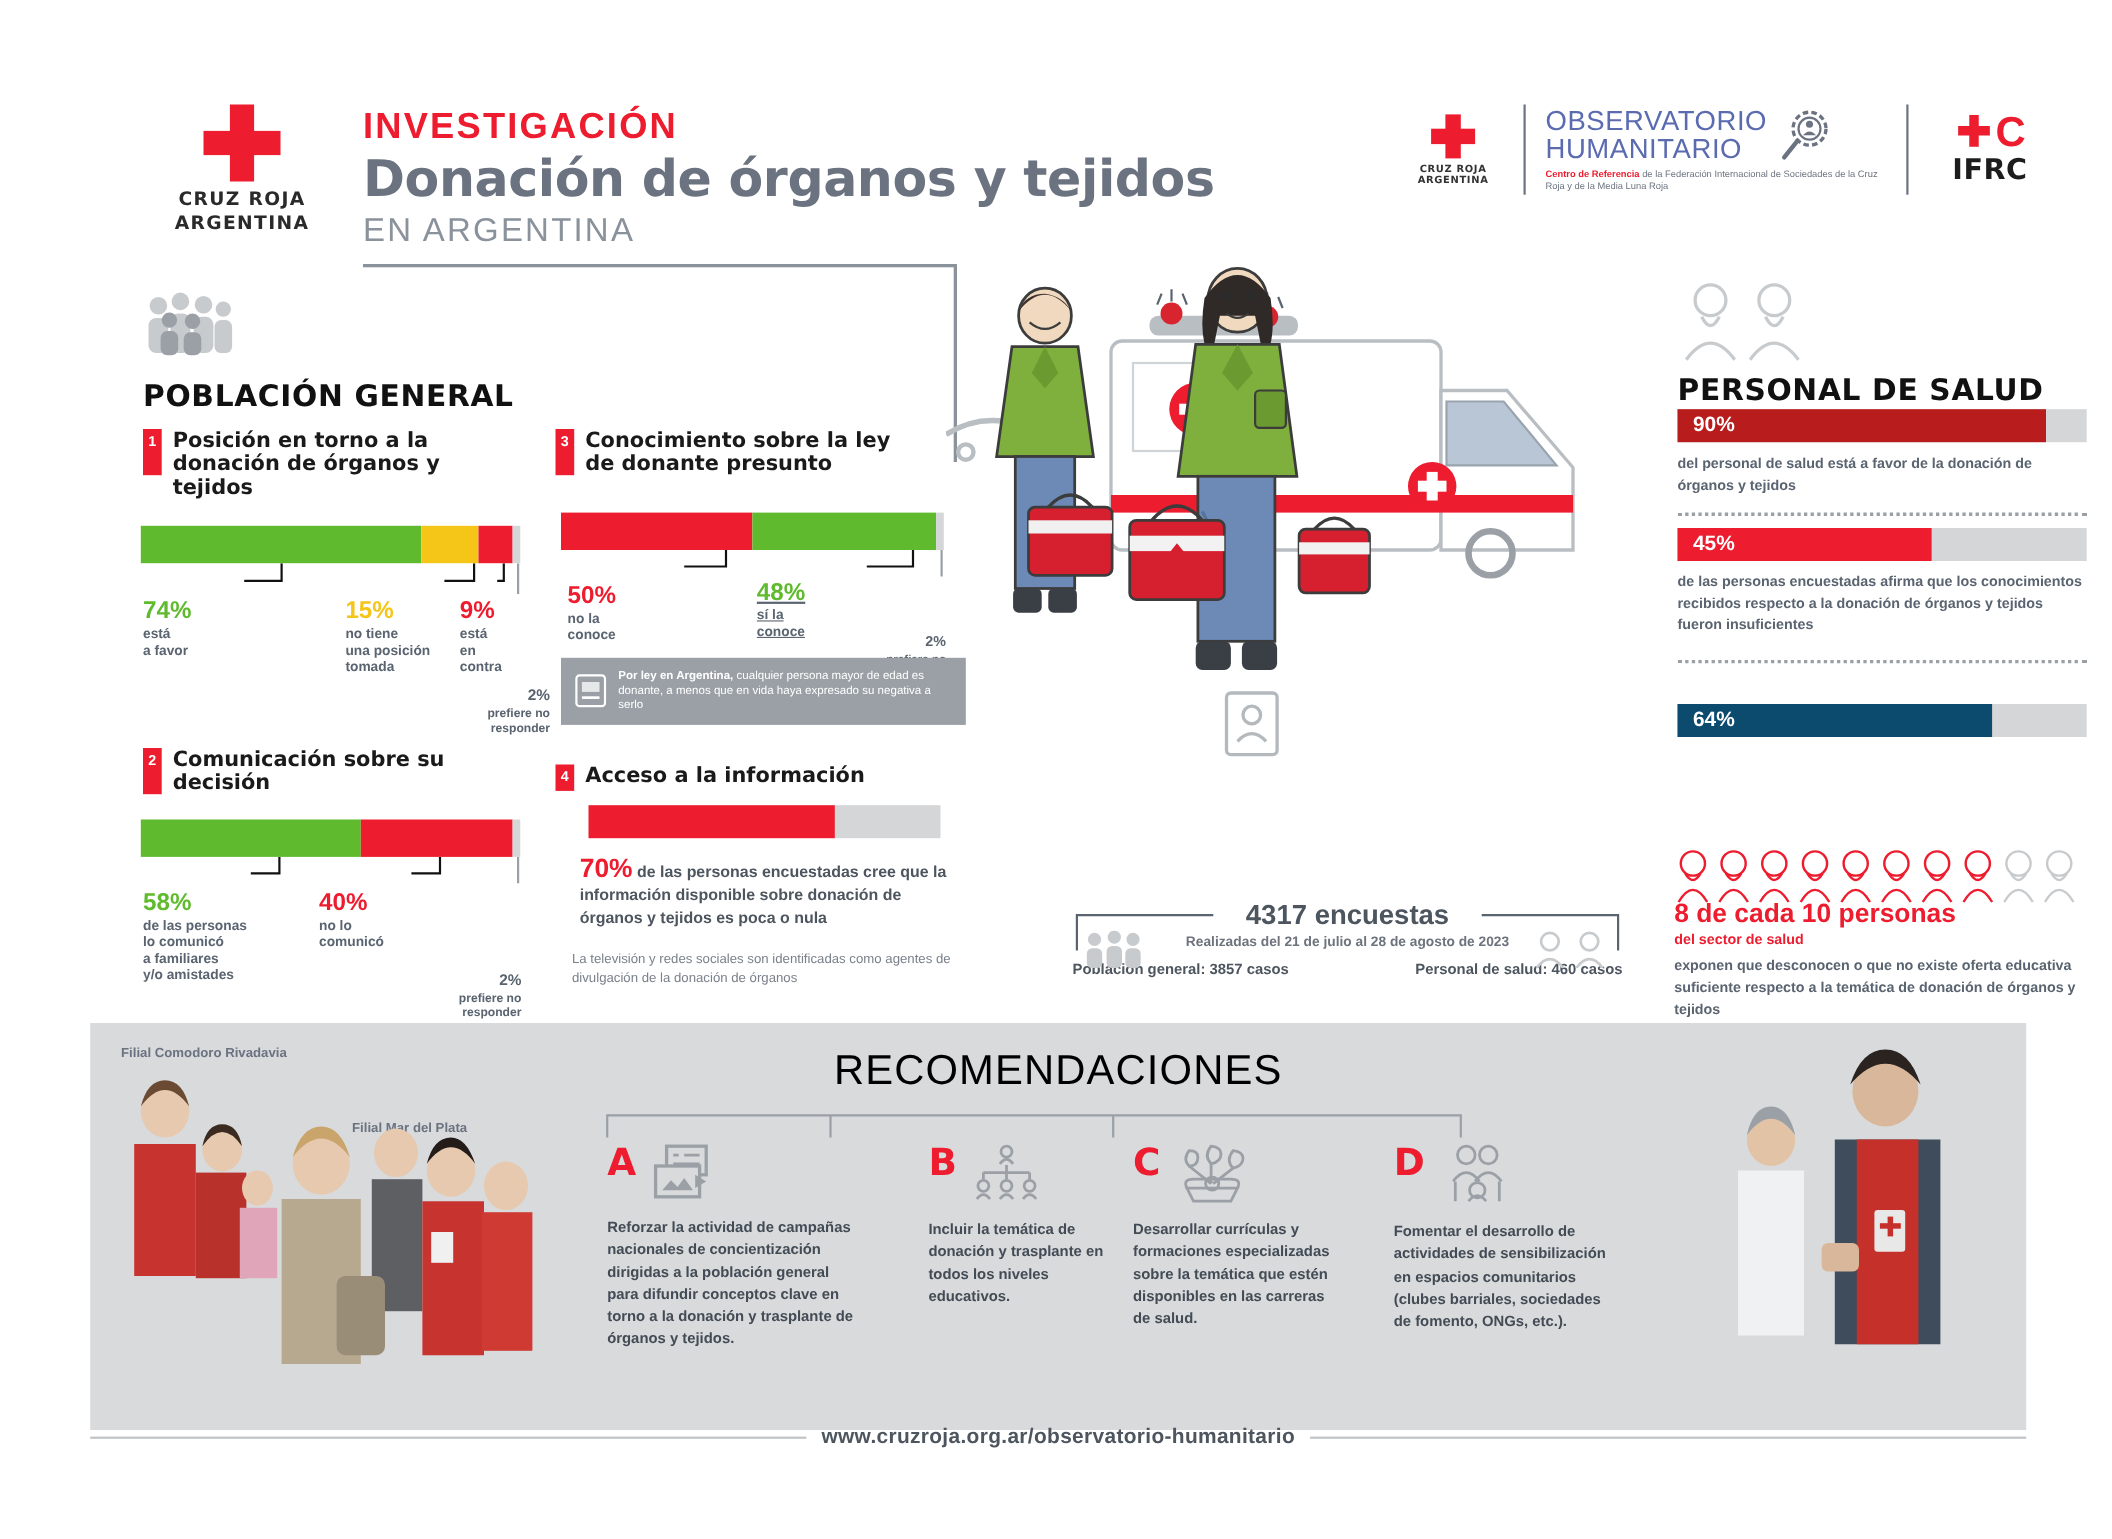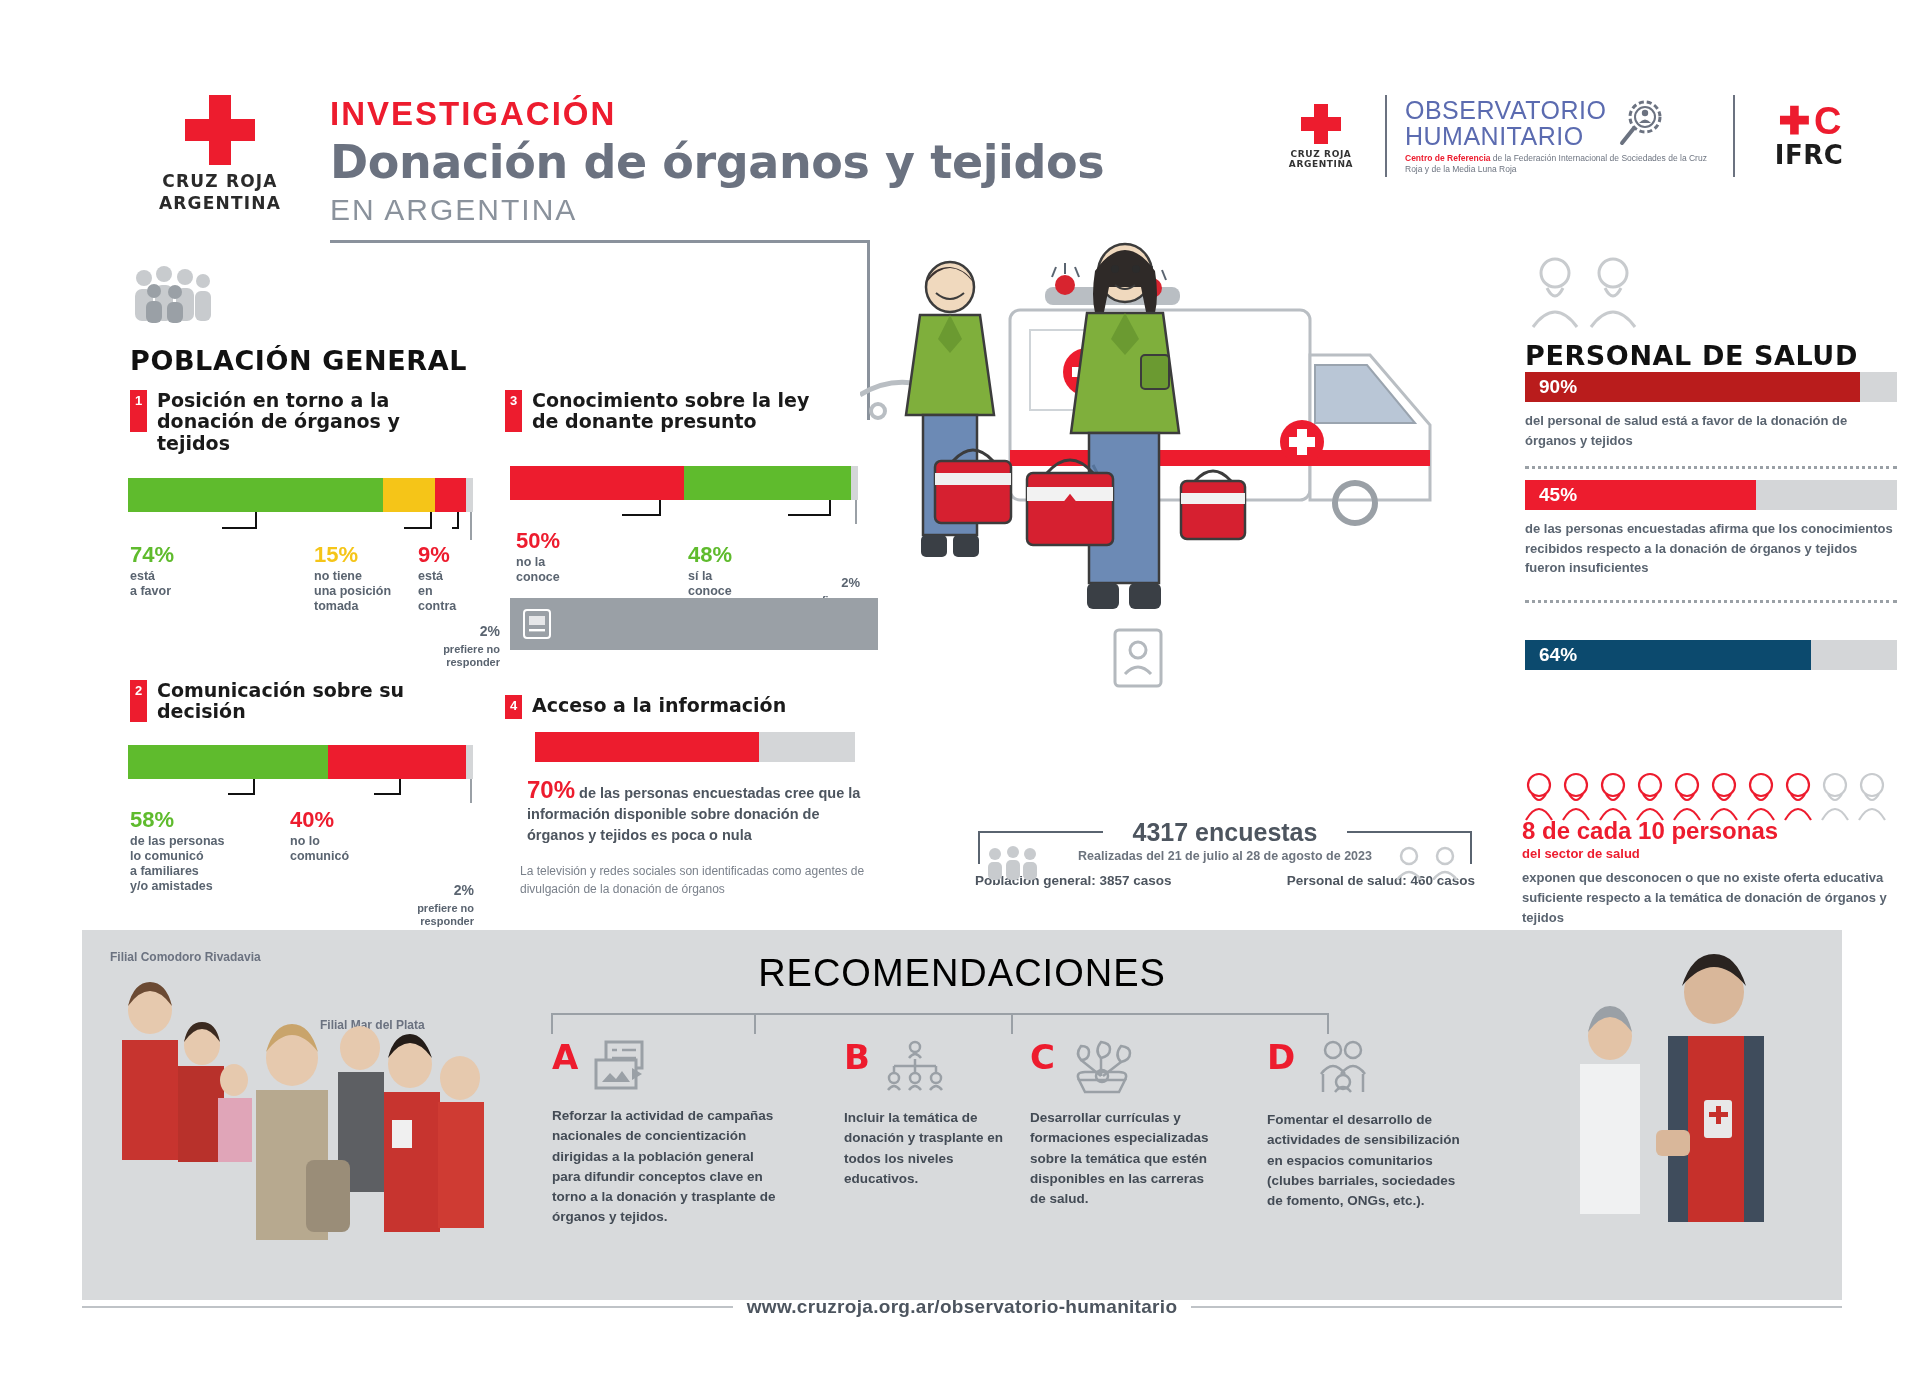--- a/index.html
+++ b/index.html
@@ -298,41 +298,42 @@
       <path d="M150 0 V15 H112" stroke="#111" stroke-width="2" fill="none"></path>
       <path d="M320 0 V15 H278" stroke="#111" stroke-width="2" fill="none"></path>
       <path d="M346 0 V50" stroke="#9AA0A6" stroke-width="2" fill="none"></path>
     </svg>
     <div style="position:relative;height:100px;">
       <div style="position:absolute;left:6px;top:30px;width:90px;">
         <div class="pct r">50%</div>
         <div class="plabel" style="white-space:pre-line">no la
 conoce</div>
       </div>
-      <div style="position:absolute;left:178px;top:44px;width:90px;">
+      <div style="position:absolute;left:178px;top:27px;width:90px;text-decoration:underline;">
         <div class="pct g">48%</div>
         <div class="plabel" style="white-space:pre-line">sí la
 conoce</div>
       </div>
       <div style="position:absolute;left:276px;top:72px;width:74px;text-align:right;">
         <div class="plabel" style="font-size:13px;font-weight:bold;">2%</div>
         <div class="plabel" style="white-space:pre-line;font-size:10.5px;">prefiere no
 responder</div>
       </div>
     </div>
   </div>
 
   <div class="infobox" style="position:absolute;left:510px;top:598px;">
     <span>
       <svg width="30" height="32" viewBox="0 0 30 32">
         <rect x="2" y="2" width="26" height="28" rx="3" fill="none" stroke="#fff" stroke-width="2"></rect>
         <rect x="7" y="8" width="16" height="9" fill="#fff" opacity=".75"></rect>
         <rect x="7" y="21" width="16" height="2.4" fill="#fff"></rect>
       </svg>
     </span>
+    <div class="txt"><b>Por ley en Argentina,</b><span> cualquier persona mayor de edad es donante, a menos que en vida haya expresado su negativa a serlo</span></div>
   </div>
 
   <div style="position:absolute;left:505px;top:695px;width:330px;">
     <div class="grouplabel">
       <div class="numbox" style="height:24px">4</div>
       <div class="qtitle">Acceso a la información</div>
     </div>
   </div>
 
   <div style="position:absolute;left:535px;top:732px;width:320px;">

